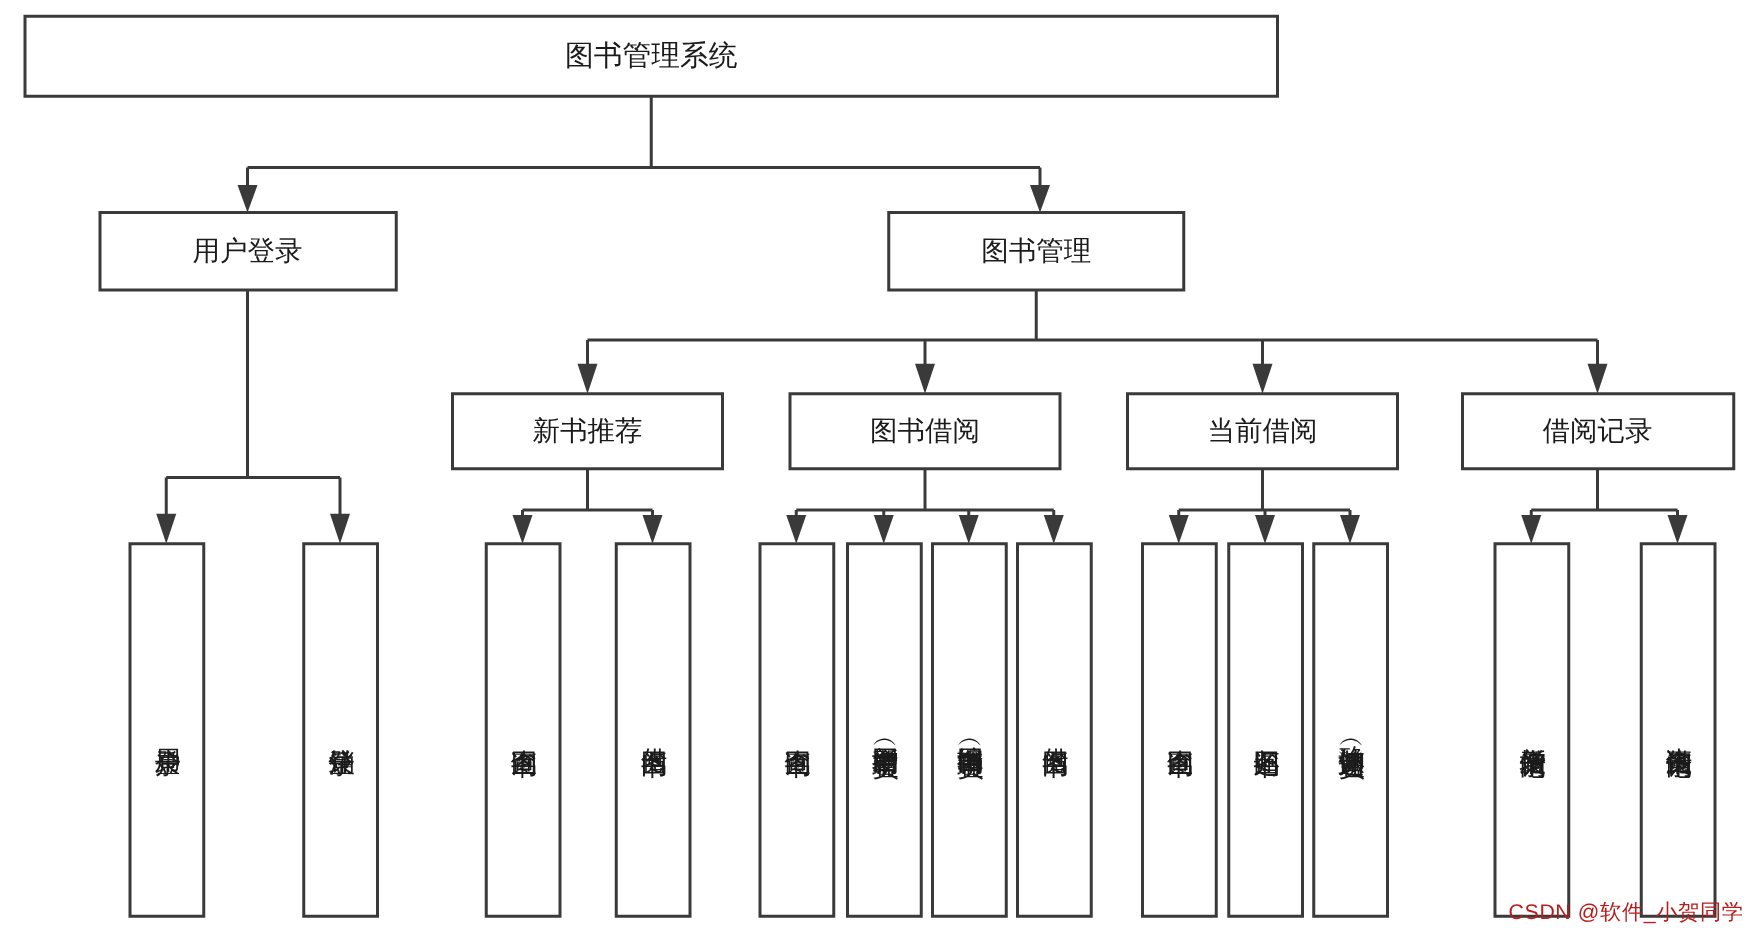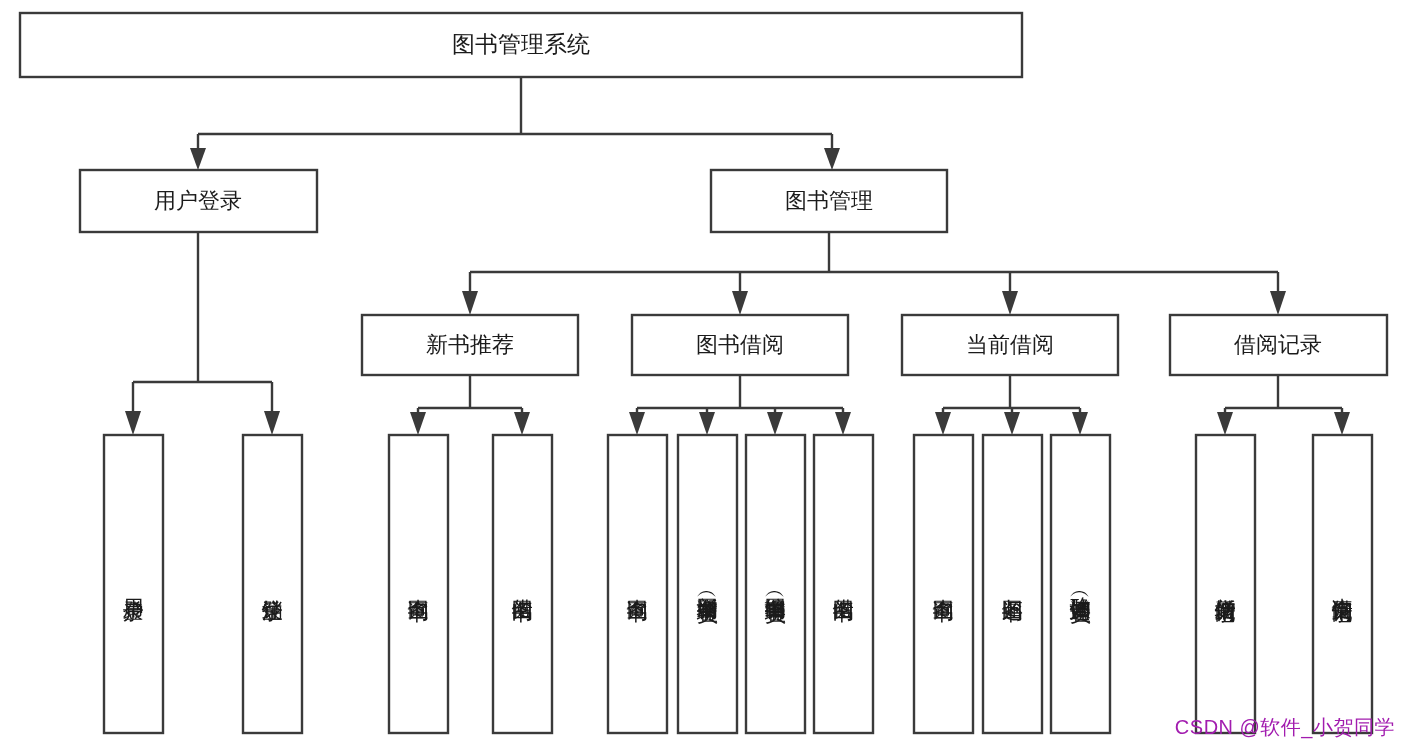--- a/index.html
+++ b/index.html
@@ -62,22 +62,22 @@
   }
   .arrow-head {
     fill: #3a3a3a;
     stroke: none;
   }
   .watermark {
     position: absolute;
     right: 10px;
     bottom: 6px;
     font-family: "Liberation Sans", "DejaVu Sans", sans-serif;
-    font-size: 20px;
-    color: #a21caf;
+    font-size: 17px;
+    color: #b91c1c;
     letter-spacing: 0.5px;
     white-space: nowrap;
     pointer-events: none;
     text-align: center;
   }
 </style>
 </head>
 <body>
 
 <div id="diagram-root">

